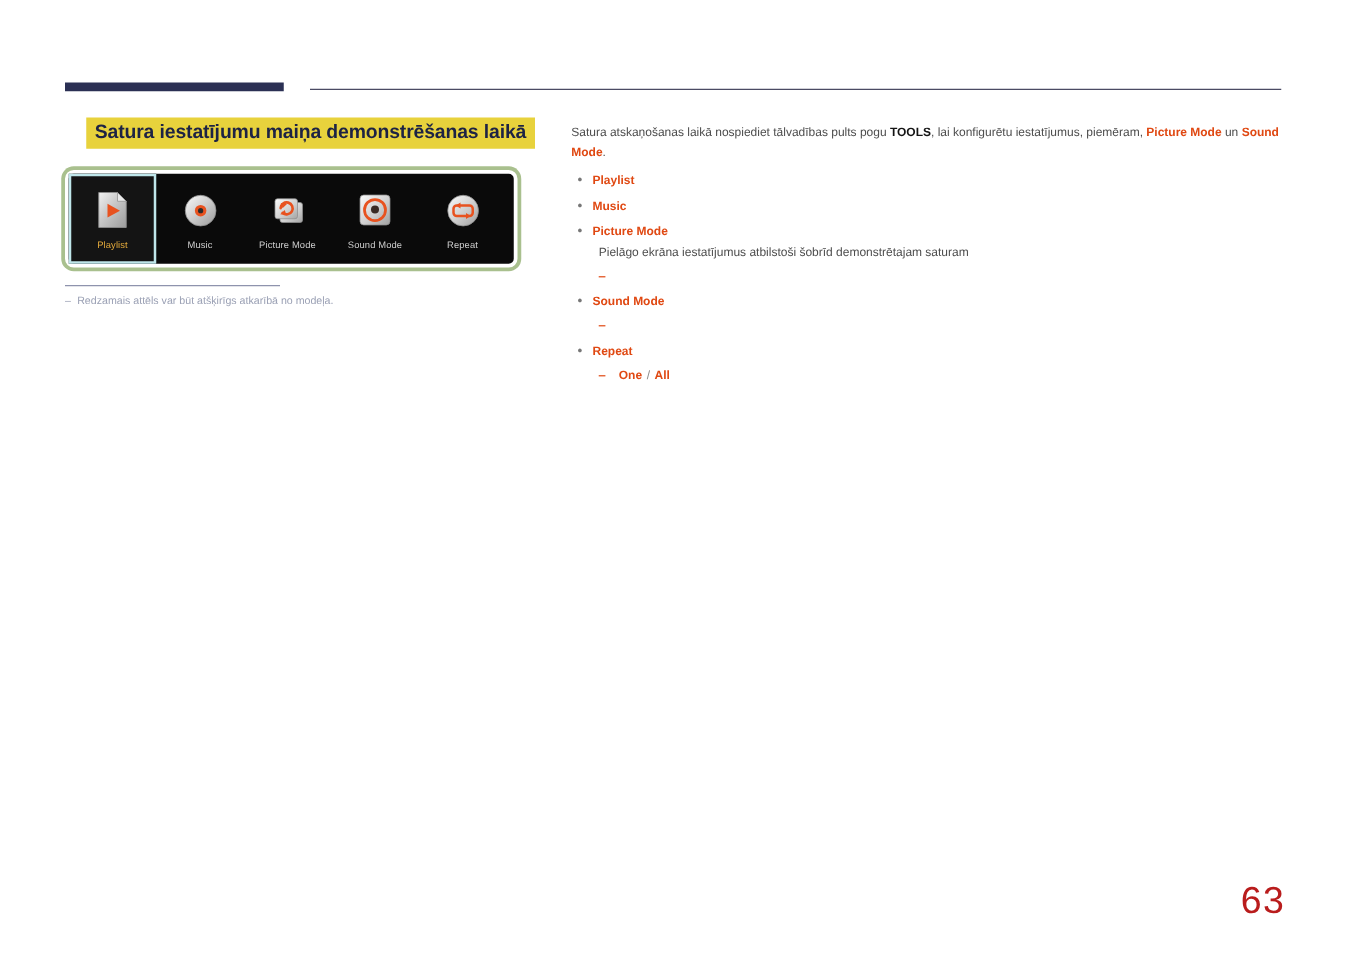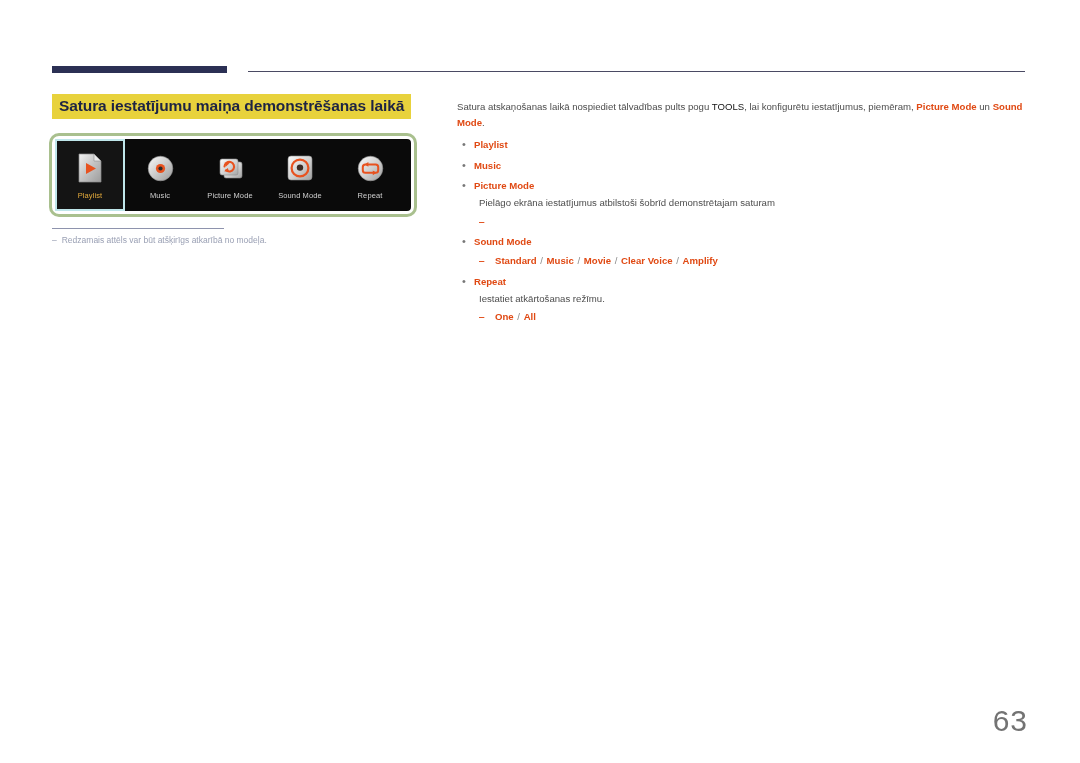--- a/index.html
+++ b/index.html
@@ -40,20 +40,21 @@
     height: 1px;
     background: #4a4a63;
   }
 
   
   .left-col {
     position: absolute;
     left: 52px;
     top: 94px;
     width: 376px;
+    text-align: right;
   }
 
   .section-title {
     display: inline-block;
     background: #e8d23c;
     color: #1d2344;
     font-size: 15.5px;
     font-weight: bold;
     letter-spacing: -0.1px;
     padding: 3px 7px 4px 7px;
@@ -136,21 +137,21 @@
   }
 
   .intro {
     color: #4d4d4d;
     font-size: 9.6px;
     line-height: 1.65;
     margin-bottom: 7px;
   }
   .intro b.black {
     color: #141414;
-    font-weight: normal;
+    font-weight: bold;
   }
   .intro b.red {
     color: #e04913;
     font-weight: bold;
   }
 
   .bullet-block {
     margin-bottom: 4px;
   }
   .bullet-row {
@@ -201,21 +202,21 @@
     font-weight: normal;
     padding: 0 1px;
   }
 
   
   .page-num {
     position: absolute;
     right: 52px;
     top: 704px;
     font-size: 30px;
-    color: #737373;
+    color: #b91c1c;
     font-weight: normal;
     letter-spacing: 1px;
   }
 </style>
 </head>
 <body>
 
 <div class="header-rules">
   <div class="rule-thick"></div>
   <div class="rule-thin"></div>
@@ -362,30 +363,28 @@
     </div>
   </div>
 
   <div class="bullet-block">
     <div class="bullet-row">
       <span class="bullet-dot">•</span>
       <span class="bullet-title">Sound Mode</span>
     </div>
     <div class="sub-row">
       <span class="sub-dash">‒</span>
-      <span class="sub-options"><span>Standard</span><span class="sep"> / </span><span>Music</span><span class="sep"> / </span><span>Movie</span><span class="sep"> / </span><span>Clear Voice</span><span class="sep"> / </span><span>Amplify</span></span>
     </div>
   </div>
 
   <div class="bullet-block">
     <div class="bullet-row">
       <span class="bullet-dot">•</span>
       <span class="bullet-title">Repeat</span>
     </div>
-    <div class="bullet-desc">Iestatiet atkārtošanas režīmu.</div>
     <div class="sub-row">
       <span class="sub-dash">‒</span>
       <span class="sub-options"><span>One</span><span class="sep"> / </span><span>All</span></span>
     </div>
   </div>
 
 </div>
 
 <div class="page-num">63</div>
 

